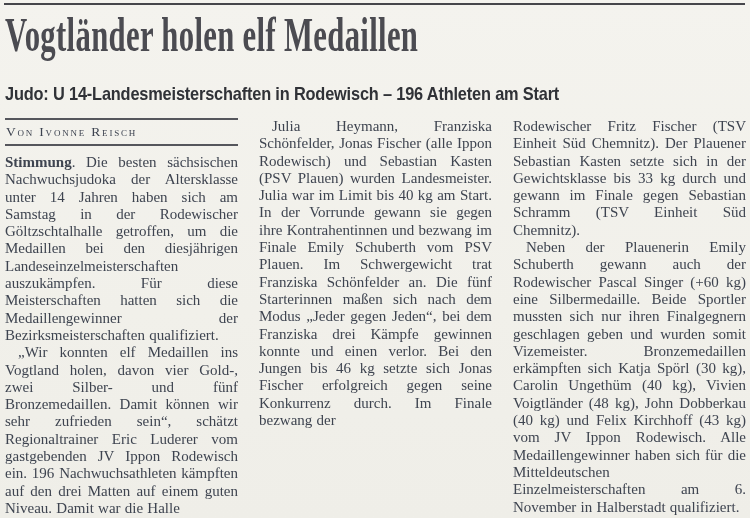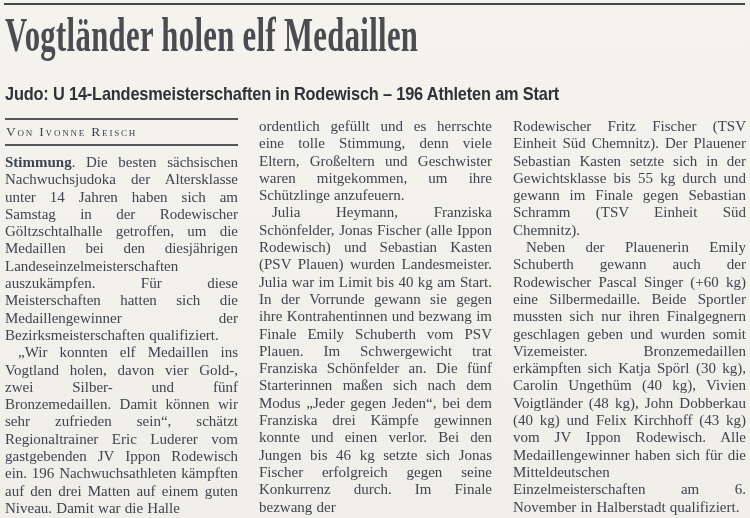--- a/index.html
+++ b/index.html
@@ -105,23 +105,22 @@
 
   <div class="columns">
 
     <div class="col">
       <div class="byline">Von Ivonne Reisch</div>
       <p class="body-p"><b class="lead">Stimmung</b><span>. Die besten sächsischen Nachwuchsjudoka der Altersklasse unter 14 Jahren haben sich am Samstag in der Rodewischer Göltzschtalhalle getroffen, um die Medaillen bei den diesjährigen Landeseinzelmeisterschaften auszukämpfen. Für diese Meisterschaften hatten sich die Medaillengewinner der Bezirksmeisterschaften qualifiziert.</span></p>
       <p class="body-p indent">„Wir konnten elf Medaillen ins Vogtland holen, davon vier Gold-, zwei Silber- und fünf Bronzemedaillen. Damit können wir sehr zufrieden sein“, schätzt Regionaltrainer Eric Luderer vom gastgebenden JV Ippon Rodewisch ein. 196 Nachwuchsathleten kämpften auf den drei Matten auf einem guten Niveau. Damit war die Halle</p>
     </div>
 
     <div class="col">
-      <p class="body-p">ordentlich gefüllt und es herrschte eine tolle Stimmung, denn viele Eltern, Großeltern und Geschwister waren mitgekommen, um ihre Schützlinge anzufeuern.</p>
       <p class="body-p indent">Julia Heymann, Franziska Schönfelder, Jonas Fischer (alle Ippon Rodewisch) und Sebastian Kasten (PSV Plauen) wurden Landesmeister. Julia war im Limit bis 40 kg am Start. In der Vorrunde gewann sie gegen ihre Kontrahentinnen und bezwang im Finale Emily Schuberth vom PSV Plauen. Im Schwergewicht trat Franziska Schönfelder an. Die fünf Starterinnen maßen sich nach dem Modus „Jeder gegen Jeden“, bei dem Franziska drei Kämpfe gewinnen konnte und einen verlor. Bei den Jungen bis 46 kg setzte sich Jonas Fischer erfolgreich gegen seine Konkurrenz durch. Im Finale bezwang der</p>
     </div>
 
     <div class="col">
-      <p class="body-p">Rodewischer Fritz Fischer (TSV Einheit Süd Chemnitz). Der Plauener Sebastian Kasten setzte sich in der Gewichtsklasse bis 55 kg durch und gewann im Finale gegen Sebastian Schramm (TSV Einheit Süd Chemnitz).</p>
+      <p class="body-p">Rodewischer Fritz Fischer (TSV Einheit Süd Chemnitz). Der Plauener Sebastian Kasten setzte sich in der Gewichtsklasse bis 33 kg durch und gewann im Finale gegen Sebastian Schramm (TSV Einheit Süd Chemnitz).</p>
       <p class="body-p indent">Neben der Plauenerin Emily Schuberth gewann auch der Rodewischer Pascal Singer (+60 kg) eine Silbermedaille. Beide Sportler mussten sich nur ihren Finalgegnern geschlagen geben und wurden somit Vizemeister. Bronzemedaillen erkämpften sich Katja Spörl (30 kg), Carolin Ungethüm (40 kg), Vivien Voigtländer (48 kg), John Dobberkau (40 kg) und Felix Kirchhoff (43 kg) vom JV Ippon Rodewisch. Alle Medaillengewinner haben sich für die Mitteldeutschen Einzelmeisterschaften am 6. November in Halberstadt qualifiziert.</p>
     </div>
 
   </div>
 </div>
 
 </body></html>

